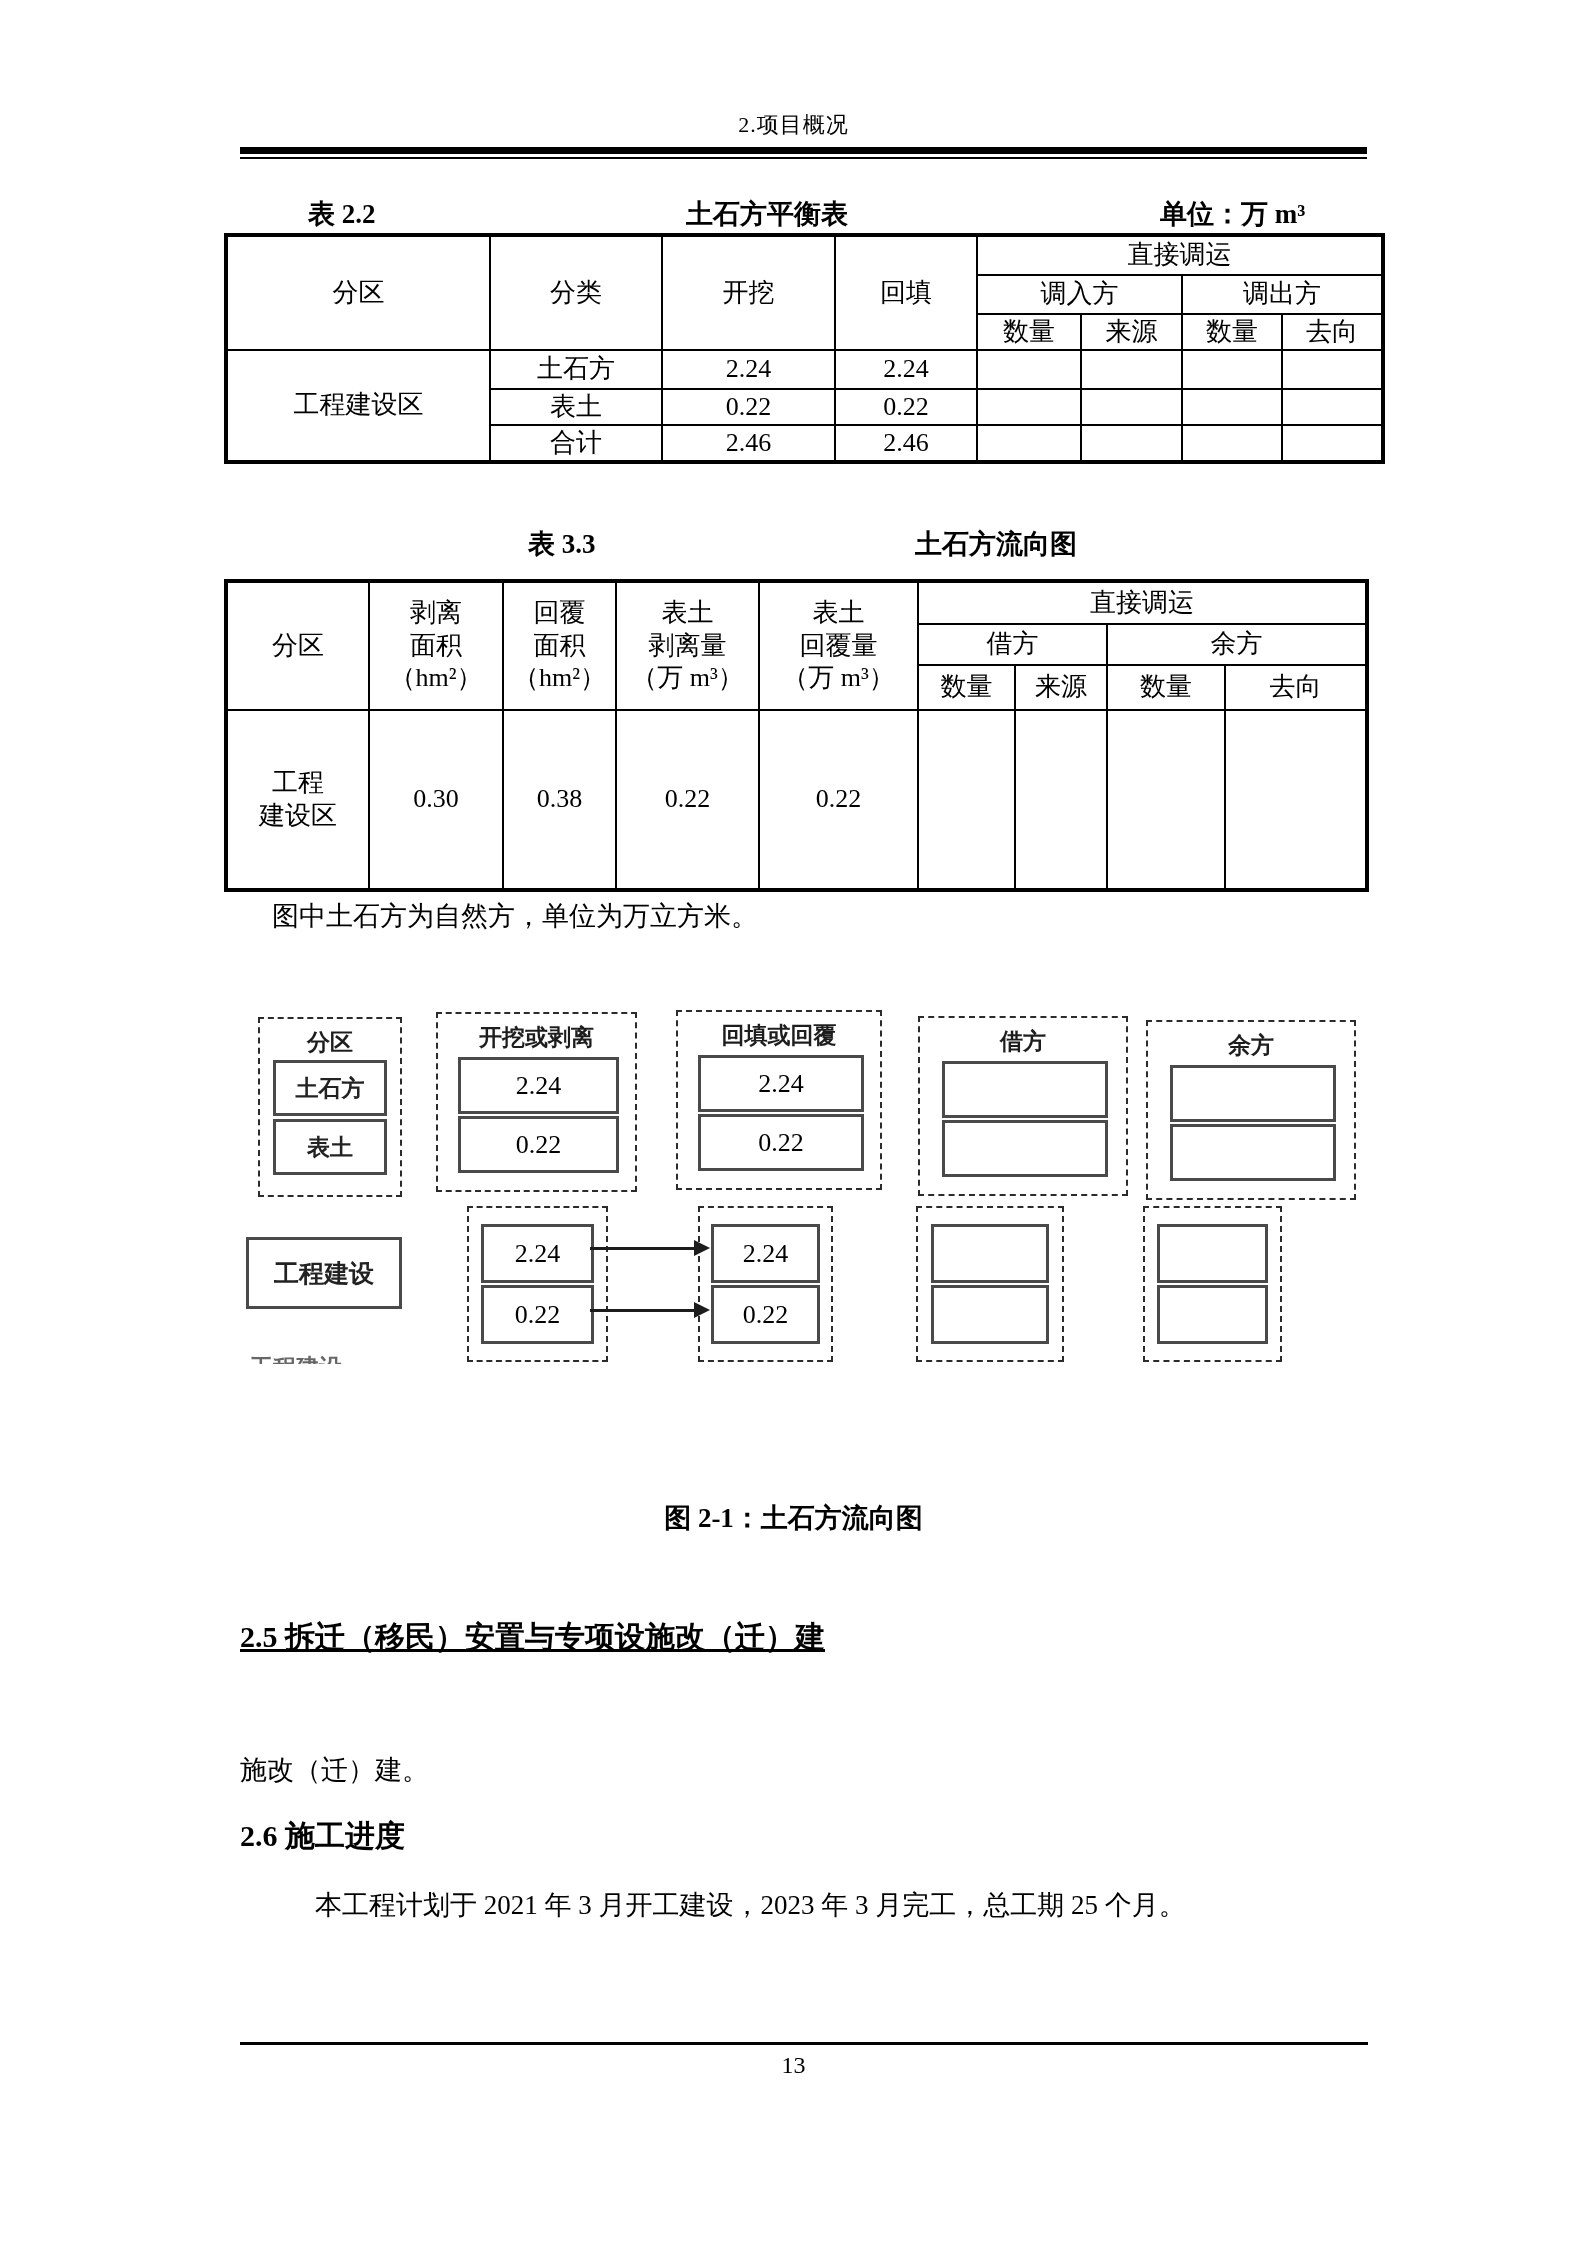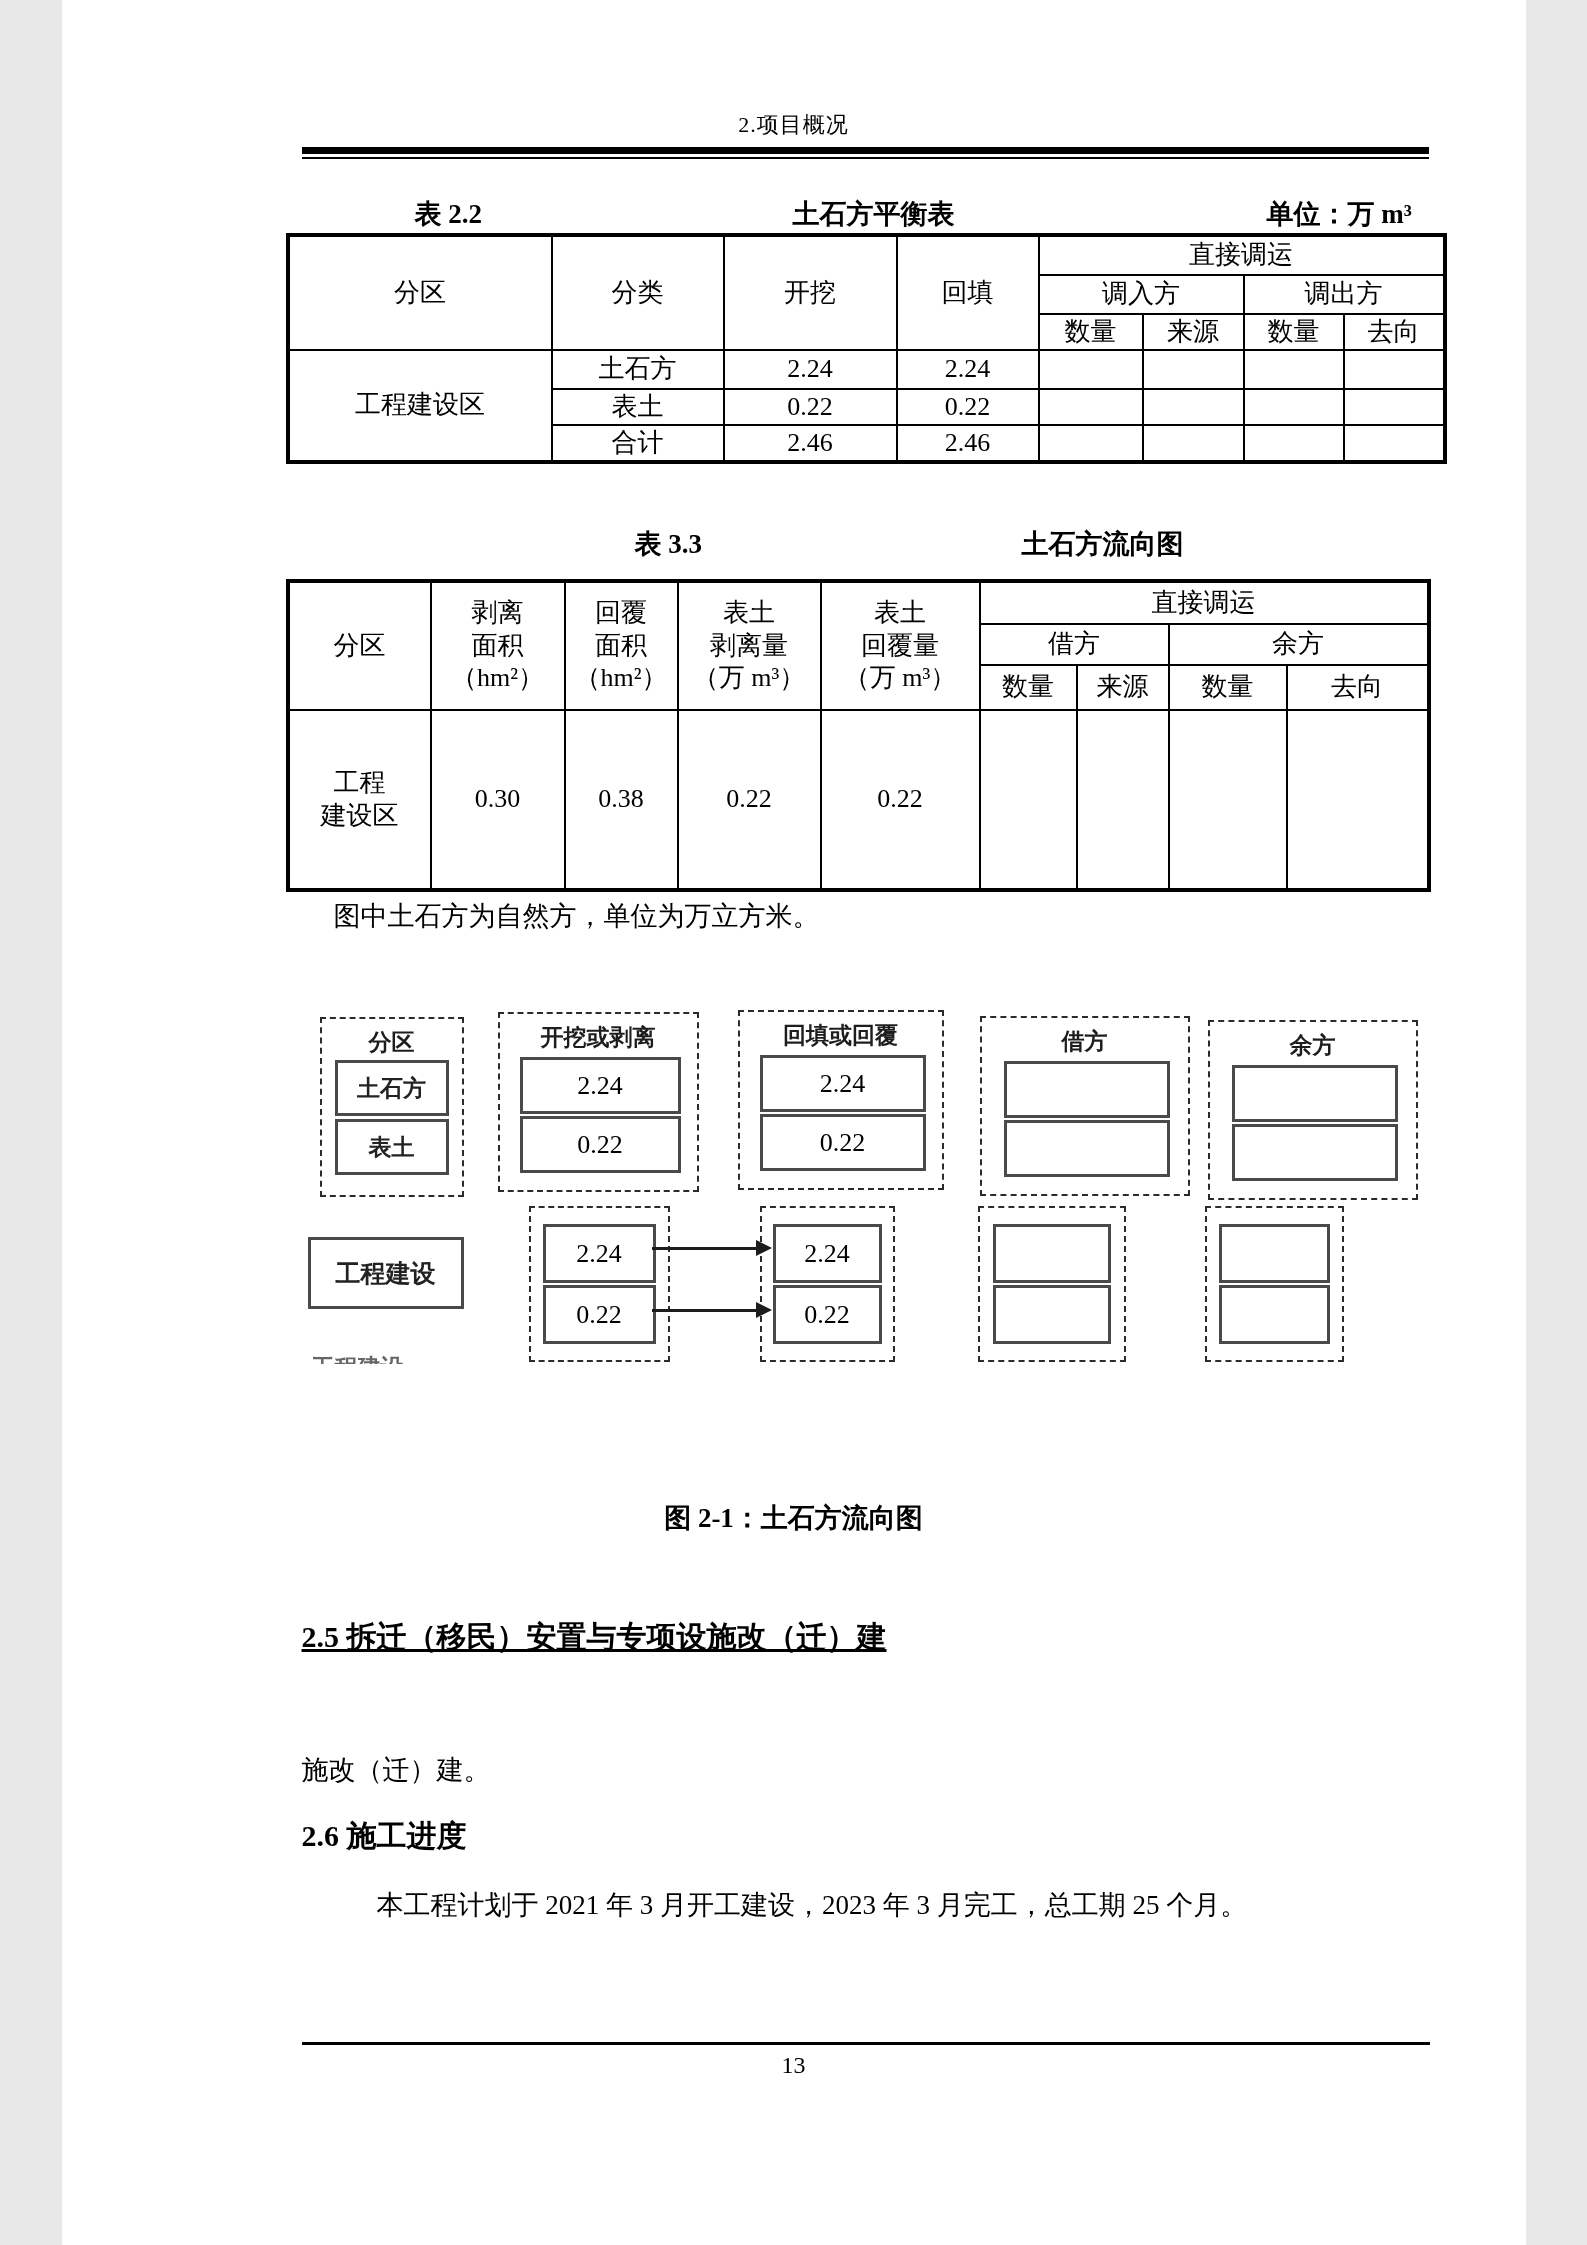--- a/index.html
+++ b/index.html
@@ -1,30 +1,30 @@
 <!DOCTYPE html>
 <html><head>
 <meta charset="utf-8">
 <style>
   html,body { margin:0; padding:0; background:#e8e8e8; }
   .page {
-    position:relative; width:1464px; height:2245px; background:#ffffff;
+    position:relative; width:1587px; height:2245px; background:#ffffff;
     font-family:"Liberation Serif","DejaVu Serif",serif; color:#000;
     overflow:hidden; margin:0 auto;
   }
   .abs { position:absolute; }
 
   
   .doc-header { top:110px; left:0; width:100%; text-align:center; font-size:22px; letter-spacing:1px; }
   .rule { background:#000; }
   .rule-thick { left:240px; width:1127px; top:147px; height:7px; }
   .rule-thin  { left:240px; width:1127px; top:157px; height:2px; }
 
   
-  .cap { font-weight:bold; font-size:27px; white-space:nowrap;margin-left:45px; }
+  .cap { font-weight:bold; font-size:27px; white-space:nowrap; }
   .cap-unit { font-weight:bold; }
 
   
   table.doc-table { border-collapse:collapse; table-layout:fixed; background:#fff; }
   table.doc-table td { border:2px solid #000; text-align:center; vertical-align:middle;
                        padding:0; font-size:26px; line-height:1.25; overflow:hidden; }
   table.doc-table { border:4px solid #000; }
   td.ml { white-space:pre-line; }
 
   

